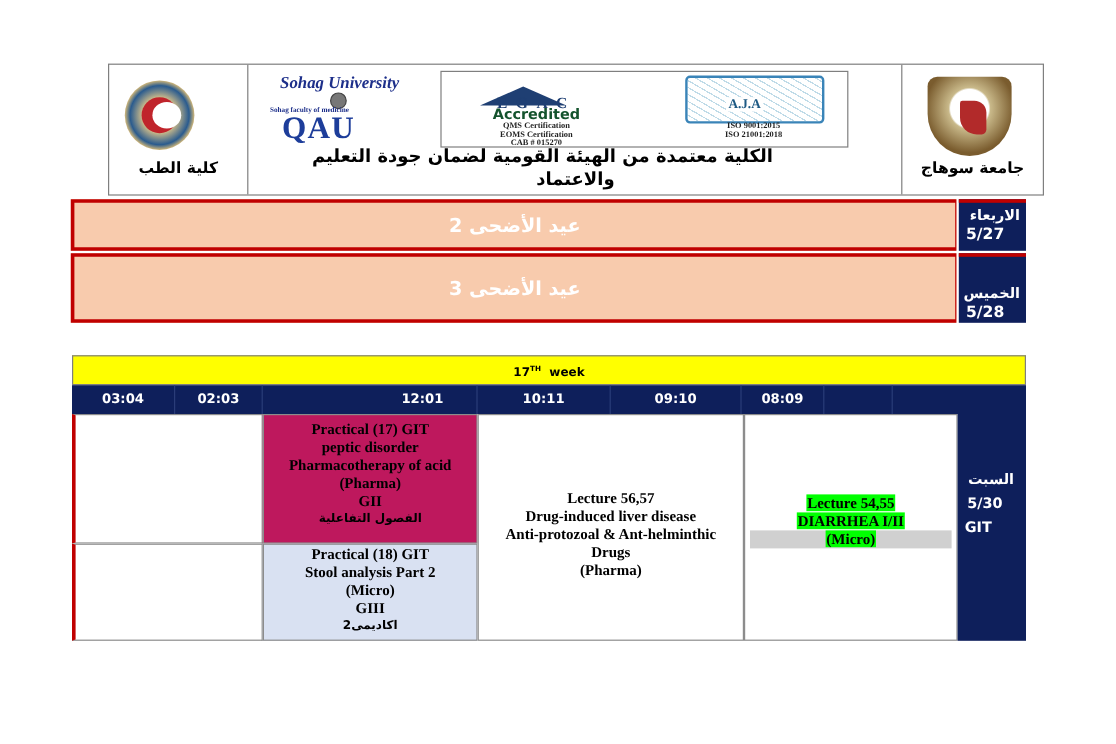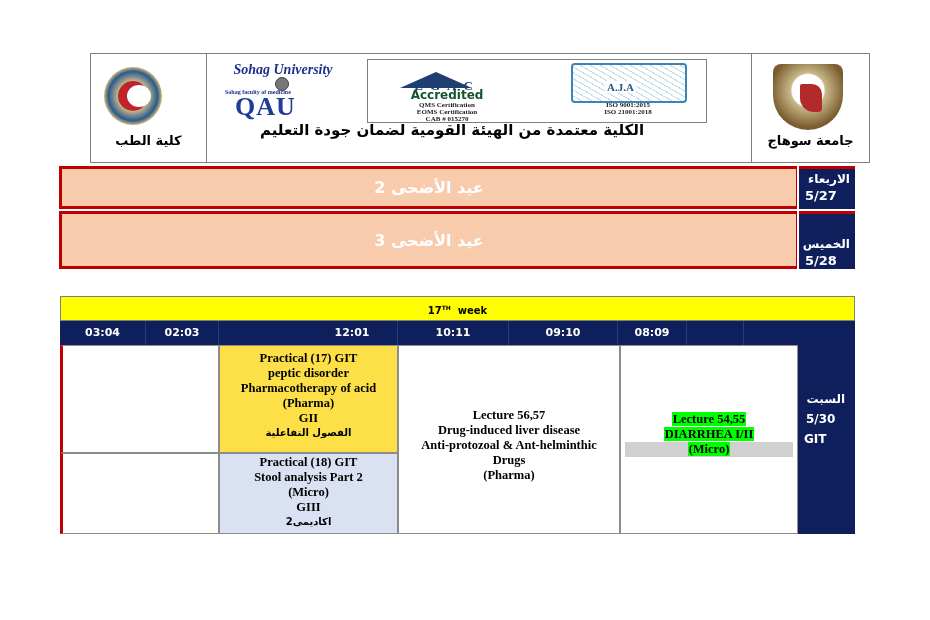--- a/index.html
+++ b/index.html
@@ -52,21 +52,21 @@
   .week-title sup { font-size: 6px; }
   .time-row { display: flex; height: 24px; background: #0e1f5b; }
   .time-cell { color: #fff; font-family: "DejaVu Sans", sans-serif; font-weight: bold; font-size: 11px; text-align: center; line-height: 24px; border-right: 1px solid #2a3c78; box-sizing: border-box; }
   .c1 { width: 86px; } .c2 { width: 73px; } .c3 { width: 88px; margin-top: 40px; } .c4 { width: 91px; }
   .c5 { width: 111px; } .c6 { width: 111px; } .c7 { width: 109px; } .c8 { width: 69px; } .c9 { width: 57px; }
 
   .body-grid { position: relative; height: 189px; }
   .cell { position: absolute; box-sizing: border-box; border: 1px solid #8c8c8c; font-family: "Liberation Serif", serif; font-weight: bold; font-size: 12.5px; line-height: 15px; text-align: center; color: #000; }
   .empty-top { left: 0; top: 0; width: 159px; height: 108px; border-left: 3px solid #c00000; background: #fff; }
   .empty-bot { left: 0; top: 108px; width: 159px; height: 81px; border-left: 3px solid #c00000; background: #fff; }
-  .prac17 { left: 159px; top: 0; width: 179px; height: 108px; background: #fde047; padding-top: 5px; }
+  .prac17 { left: 159px; top: 0; width: 179px; height: 108px; background: #be185d; padding-top: 5px; }
   .prac18 { left: 159px; top: 108px; width: 179px; height: 81px; background: #d9e1f2; padding-top: 1px; }
   .lec-pharma { left: 338px; top: 0; width: 222px; height: 189px; background: #fff; display: flex; align-items: center; justify-content: center; flex-direction: column; padding-top: 12px; }
   .lec-micro { left: 560px; top: 0; width: 178px; height: 189px; background: #fff; display: flex; align-items: center; justify-content: center; flex-direction: column; padding-bottom: 10px; }
   .lec-micro .hl { background: #00ff00; padding: 0 1px; }
   .lec-micro .gray-band { display: block; width: 168px; background: #d0d0d0; }
   .ar { font-family: "DejaVu Sans", sans-serif; font-size: 10px; direction: rtl; display: block; line-height: 14px; }
   .day-sat { left: 738px; top: 0; width: 57px; height: 189px; background: #0e1f5b; border: none; color: #fff; font-family: "DejaVu Sans", sans-serif; font-size: 12px; line-height: 20px; padding-top: 44px; text-align: left; }
   .day-sat span { display: block; }
   .day-sat .sn { direction: rtl; text-align: right; padding-right: 10px; }
   .day-sat .sd { padding-left: 8px; }
@@ -106,20 +106,21 @@
         <div class="aja-frame"></div>
         <div class="aja-txt">A.J.A</div>
         <div class="aja-iso">
           <span class="line">ISO 9001:2015</span>
           <span class="line">ISO 21001:2018</span>
         </div>
       </div>
     </div>
     <div class="hdr-title">
       <span class="l1">الكلية معتمدة من الهيئة القومية لضمان جودة التعليم</span>
+      <span class="l2">والاعتماد</span>
     </div>
   </div>
 
   <div class="hdr-right">
     <div class="logo-shield">
         <div class="map"></div>
       </div>
     <div class="hdr-caption">جامعة سوهاج</div>
   </div>
 </div>

